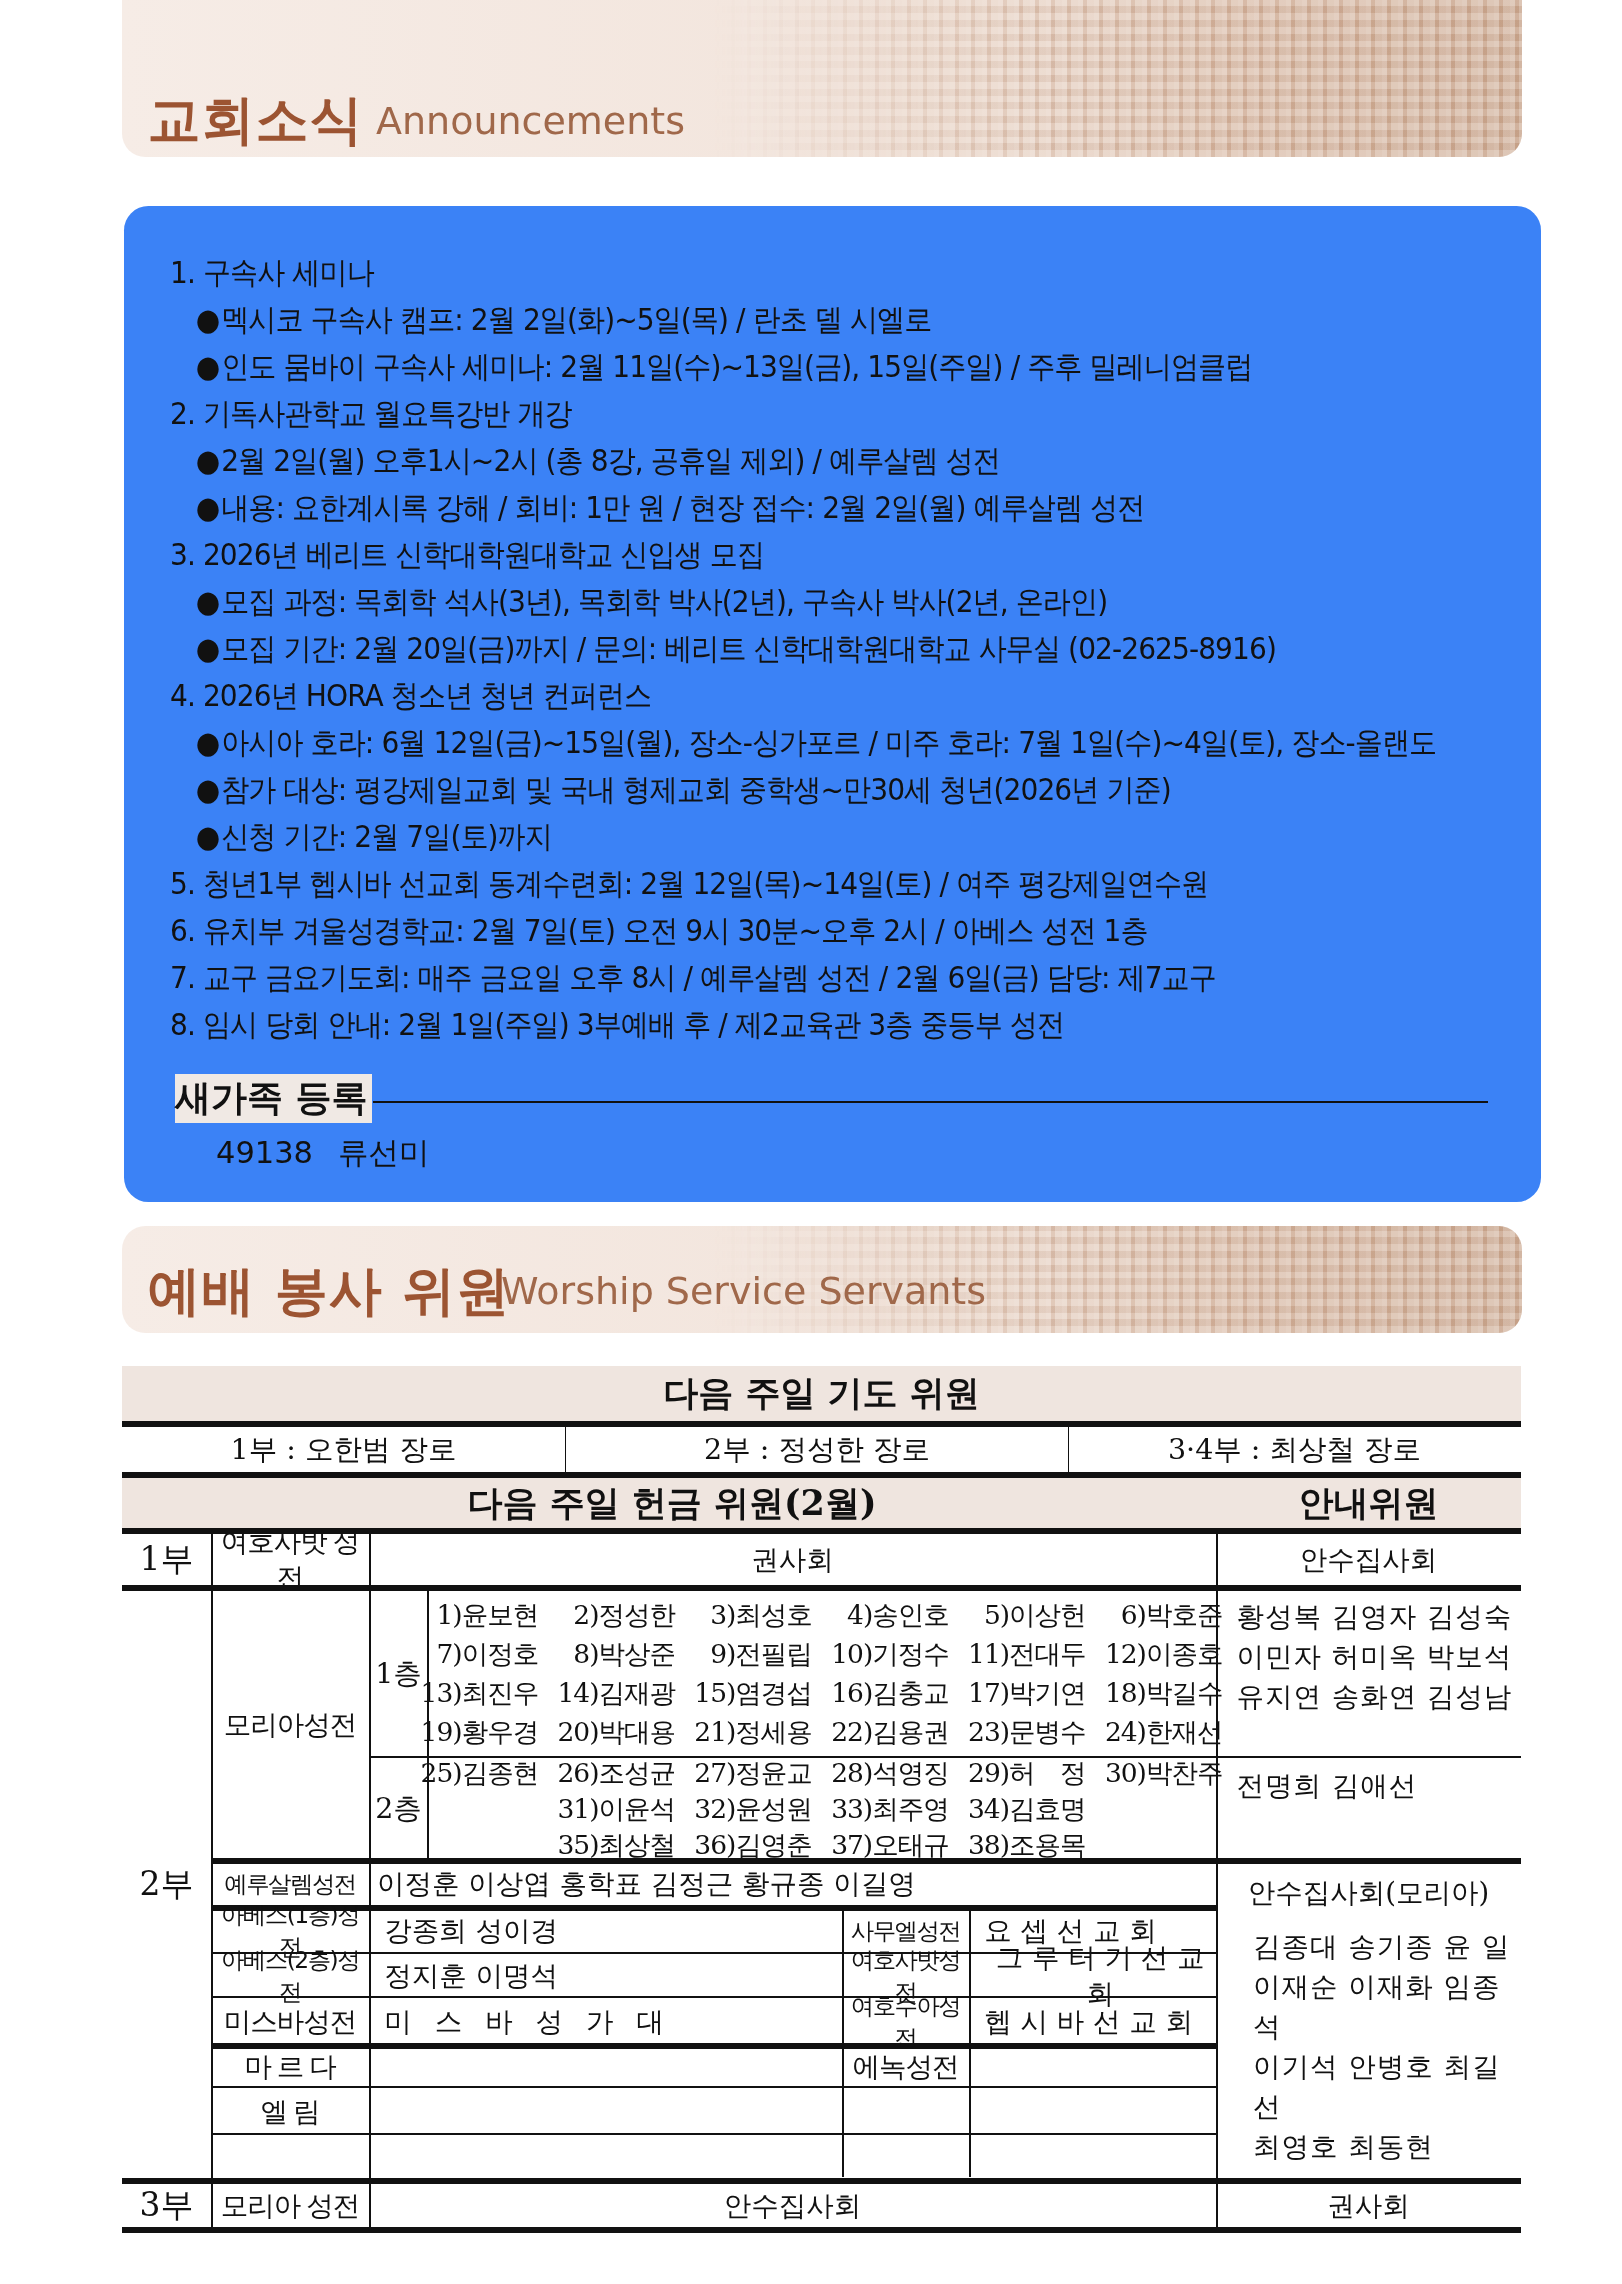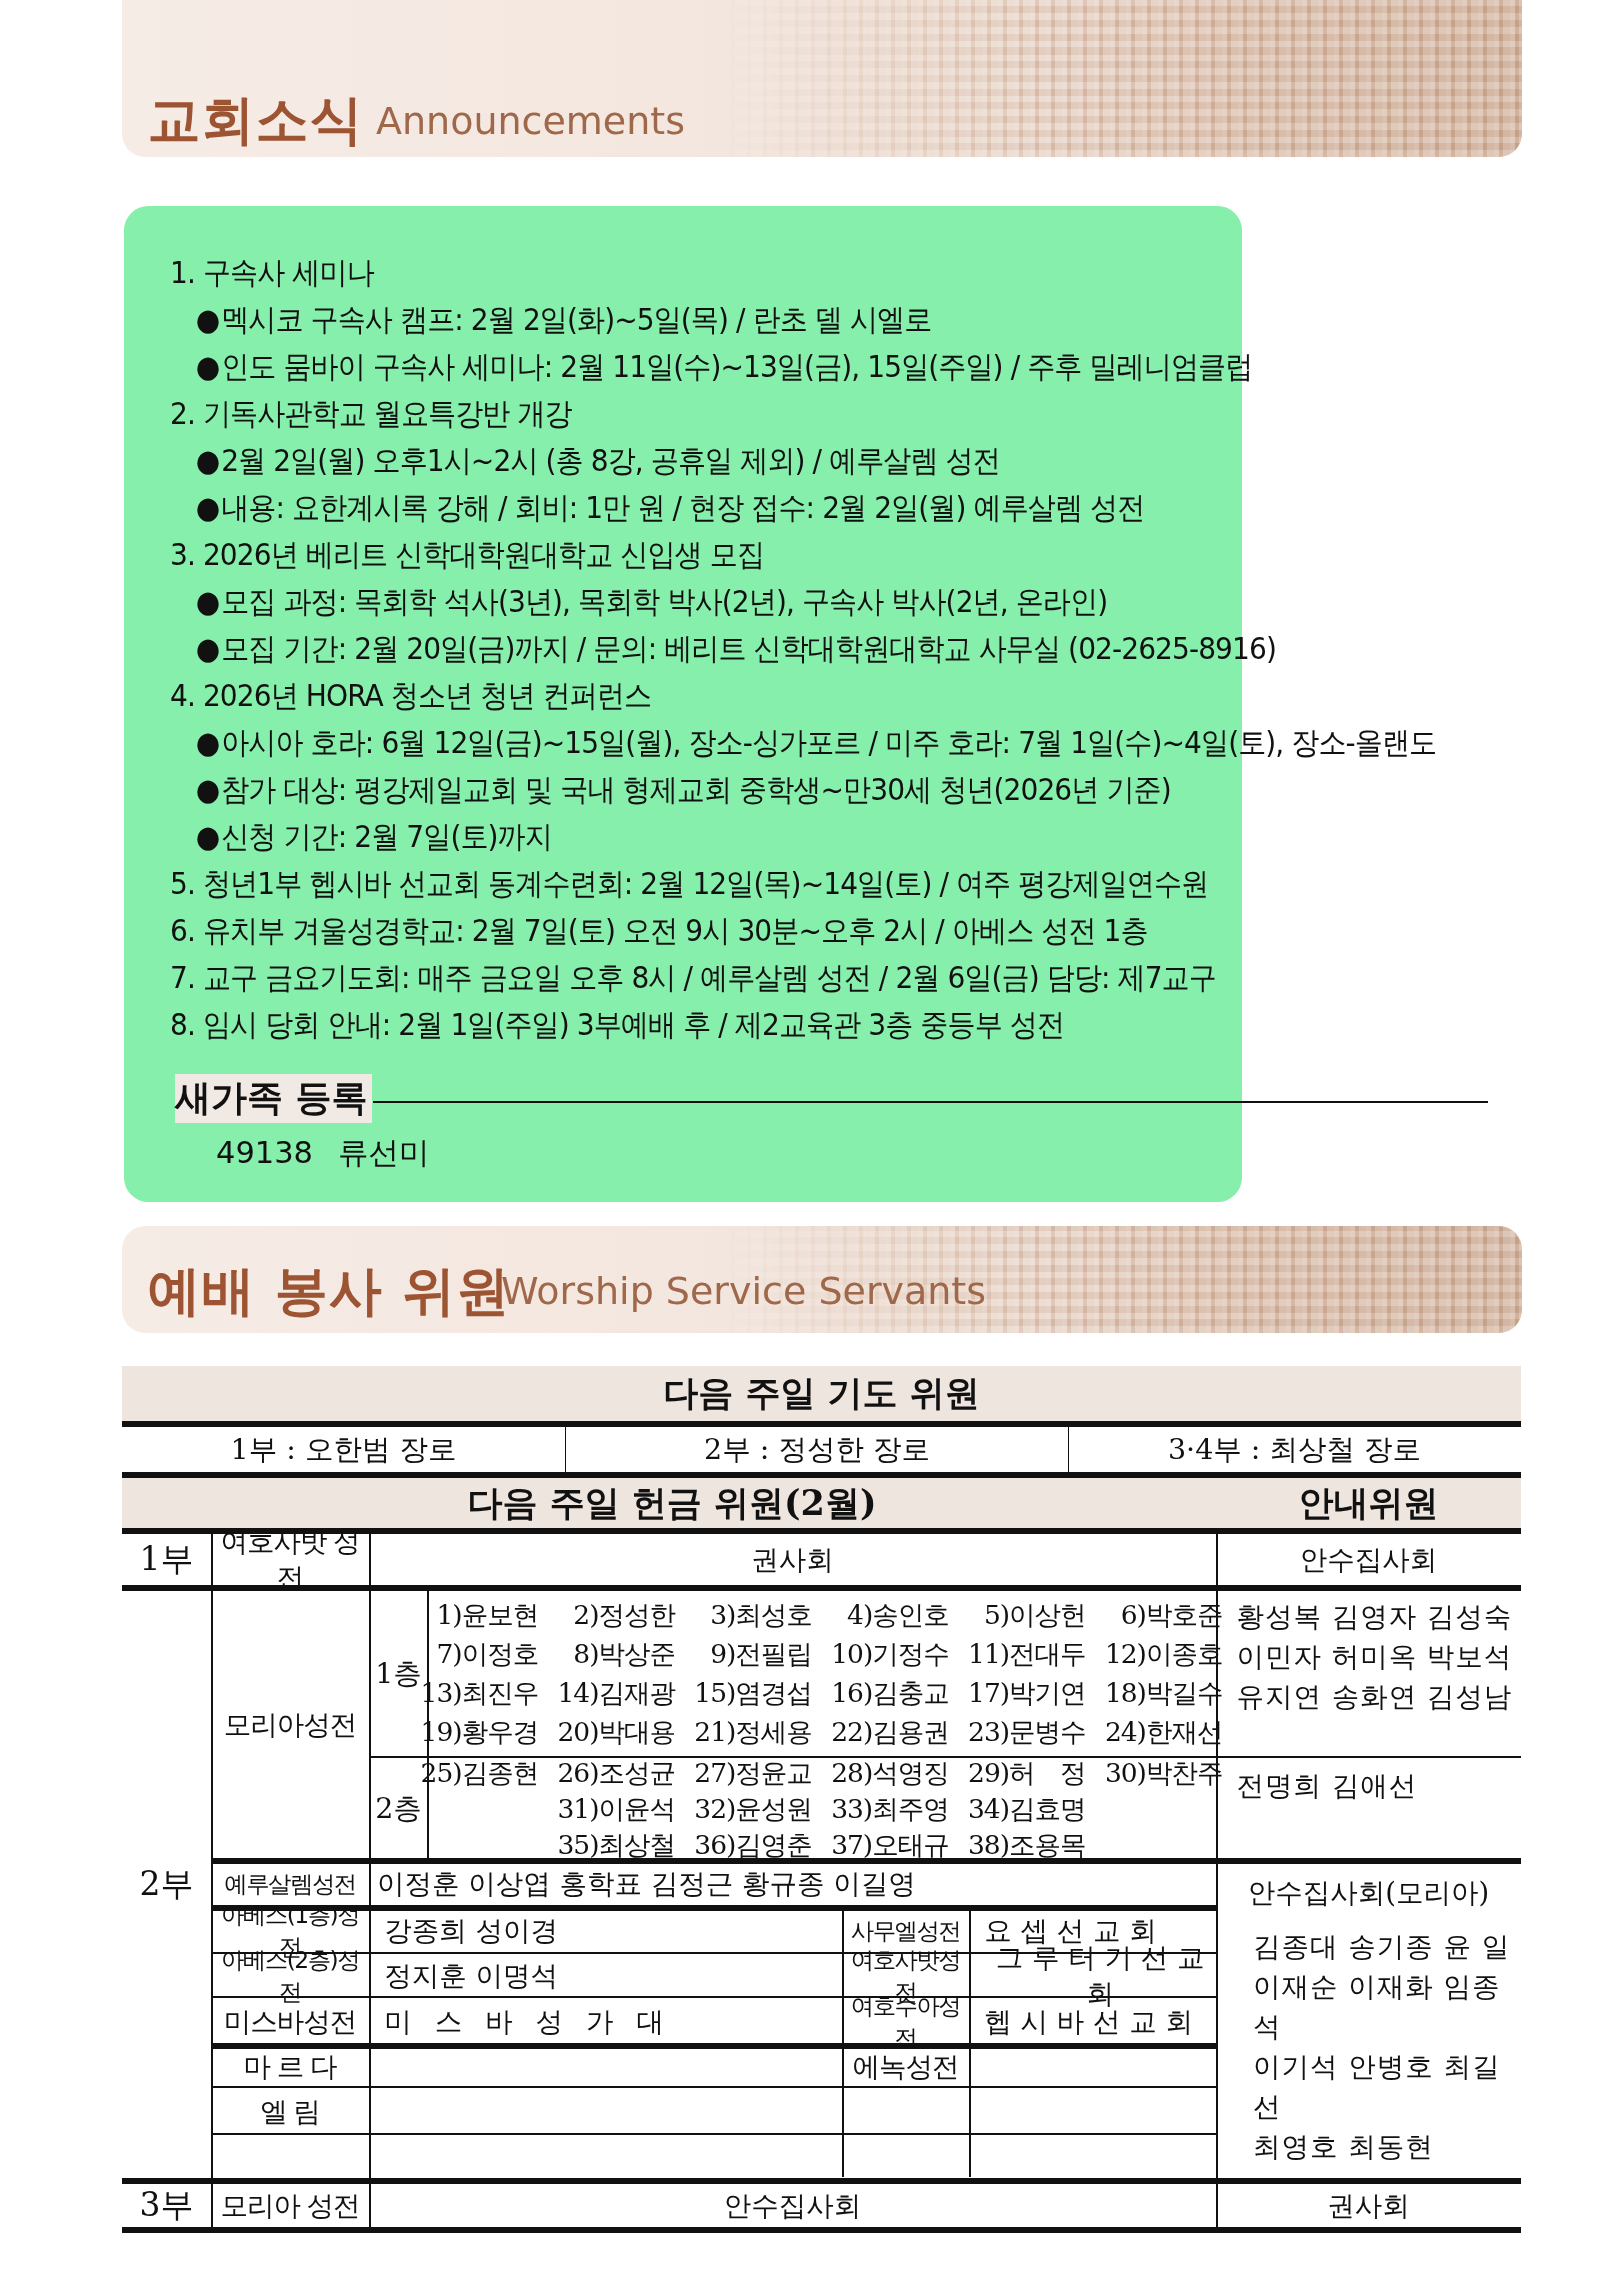--- a/index.html
+++ b/index.html
@@ -26,22 +26,22 @@
   }
   .banner .title-en {
     position: absolute; color: #a0684a; font-family: "DejaVu Sans", sans-serif;
   }
   .banner.top .title-ko { left: 25.4px; top: 85px; font-size: 53px; }
   .banner.top .title-en { left: 254px; top: 99px; font-size: 38px; }
   .banner.mid .title-ko { left: 25.4px; top: 29.5px; font-size: 53px; }
   .banner.mid .title-en { left: 379px; top: 43px; font-size: 38px; }
 
   .announce-box {
-    position: absolute; left: 124px; top: 206px; width: 1118px; height: 996px;
-    background: #86efac; border-radius: 24.4px;
+    position: absolute; left: 124px; top: 206px; width: 1417px; height: 996px;
+    background: #3b82f6; border-radius: 24.4px;
   }
   .ann-list { position: absolute; left: 46px; top: 43px; width: 1333px; }
   .ann-line { font-size: 30.5px; line-height: 47px; height: 47px; white-space: nowrap; letter-spacing: -1px; transform: scaleX(0.92); transform-origin: left center; }
   .ann-line.sub { padding-left: 28px; }
   .ann-line .bullet { display: inline-block; margin-right: 2px; }
 
   .newfam { position: absolute; left: 51px; top: 868px; width: 1313px; }
   .newfam-title { font-size: 36px; font-weight: bold; display: inline-block; background: #f0e9e4; padding-right: 4.1px; position: relative; z-index: 1; }
   .newfam-rule { position: absolute; left: 198px; right: 0; top: 27px; border-top: 2.5px solid #111; }
   .newfam-entry { margin-top: 10.2px; margin-left: 41px; font-size: 30.5px; }
@@ -52,21 +52,21 @@
   .shade { background: #efe5df; }
   .row { position: absolute; left: 0; width: 1399px; }
   .cell { position: absolute; display: flex; align-items: center; justify-content: center; text-align: center; }
   .hline { position: absolute; left: 0; height: 0; border-top: 6.1px solid #111; }
   .hthin { position: absolute; height: 0; border-top: 2.5px solid #111; }
   .vline { position: absolute; width: 0; border-left: 2.5px solid #111; }
   .vthin { position: absolute; width: 0; border-left: 1.5px solid #111; }
 
   .t-head { font-size: 35px; font-weight: bold; }
   .t-pray { font-size: 28.5px; }
-  .t-label-sans { font-family: Liberation Sans, sans-serif; font-size: 27.5px; letter-spacing: -1px; }
+  .t-label-sans { font-family: Liberation Serif, serif; font-size: 27.5px; letter-spacing: -1px; }
   .t-label-sans-sm { font-family: "DejaVu Sans", "Liberation Sans", sans-serif; font-size: 23.4px; letter-spacing: -1.5px; }
   .t-bu { font-size: 33px; }
   .t-text { font-size: 27.5px; }
   .names-grid { display: grid; grid-template-columns: repeat(6, auto); column-gap: 19.3px; row-gap: 3.1px; font-size: 26.5px; letter-spacing: -1px; }
   .names-grid span { white-space: nowrap; text-align: right; }
   .guides { font-size: 27.5px; line-height: 40px; text-align: left; letter-spacing: 1px; }
   .left-text { justify-content: flex-start; padding-left: 15.3px; }
   .spaced { letter-spacing: 7.1px; }
 </style>
 </head>

